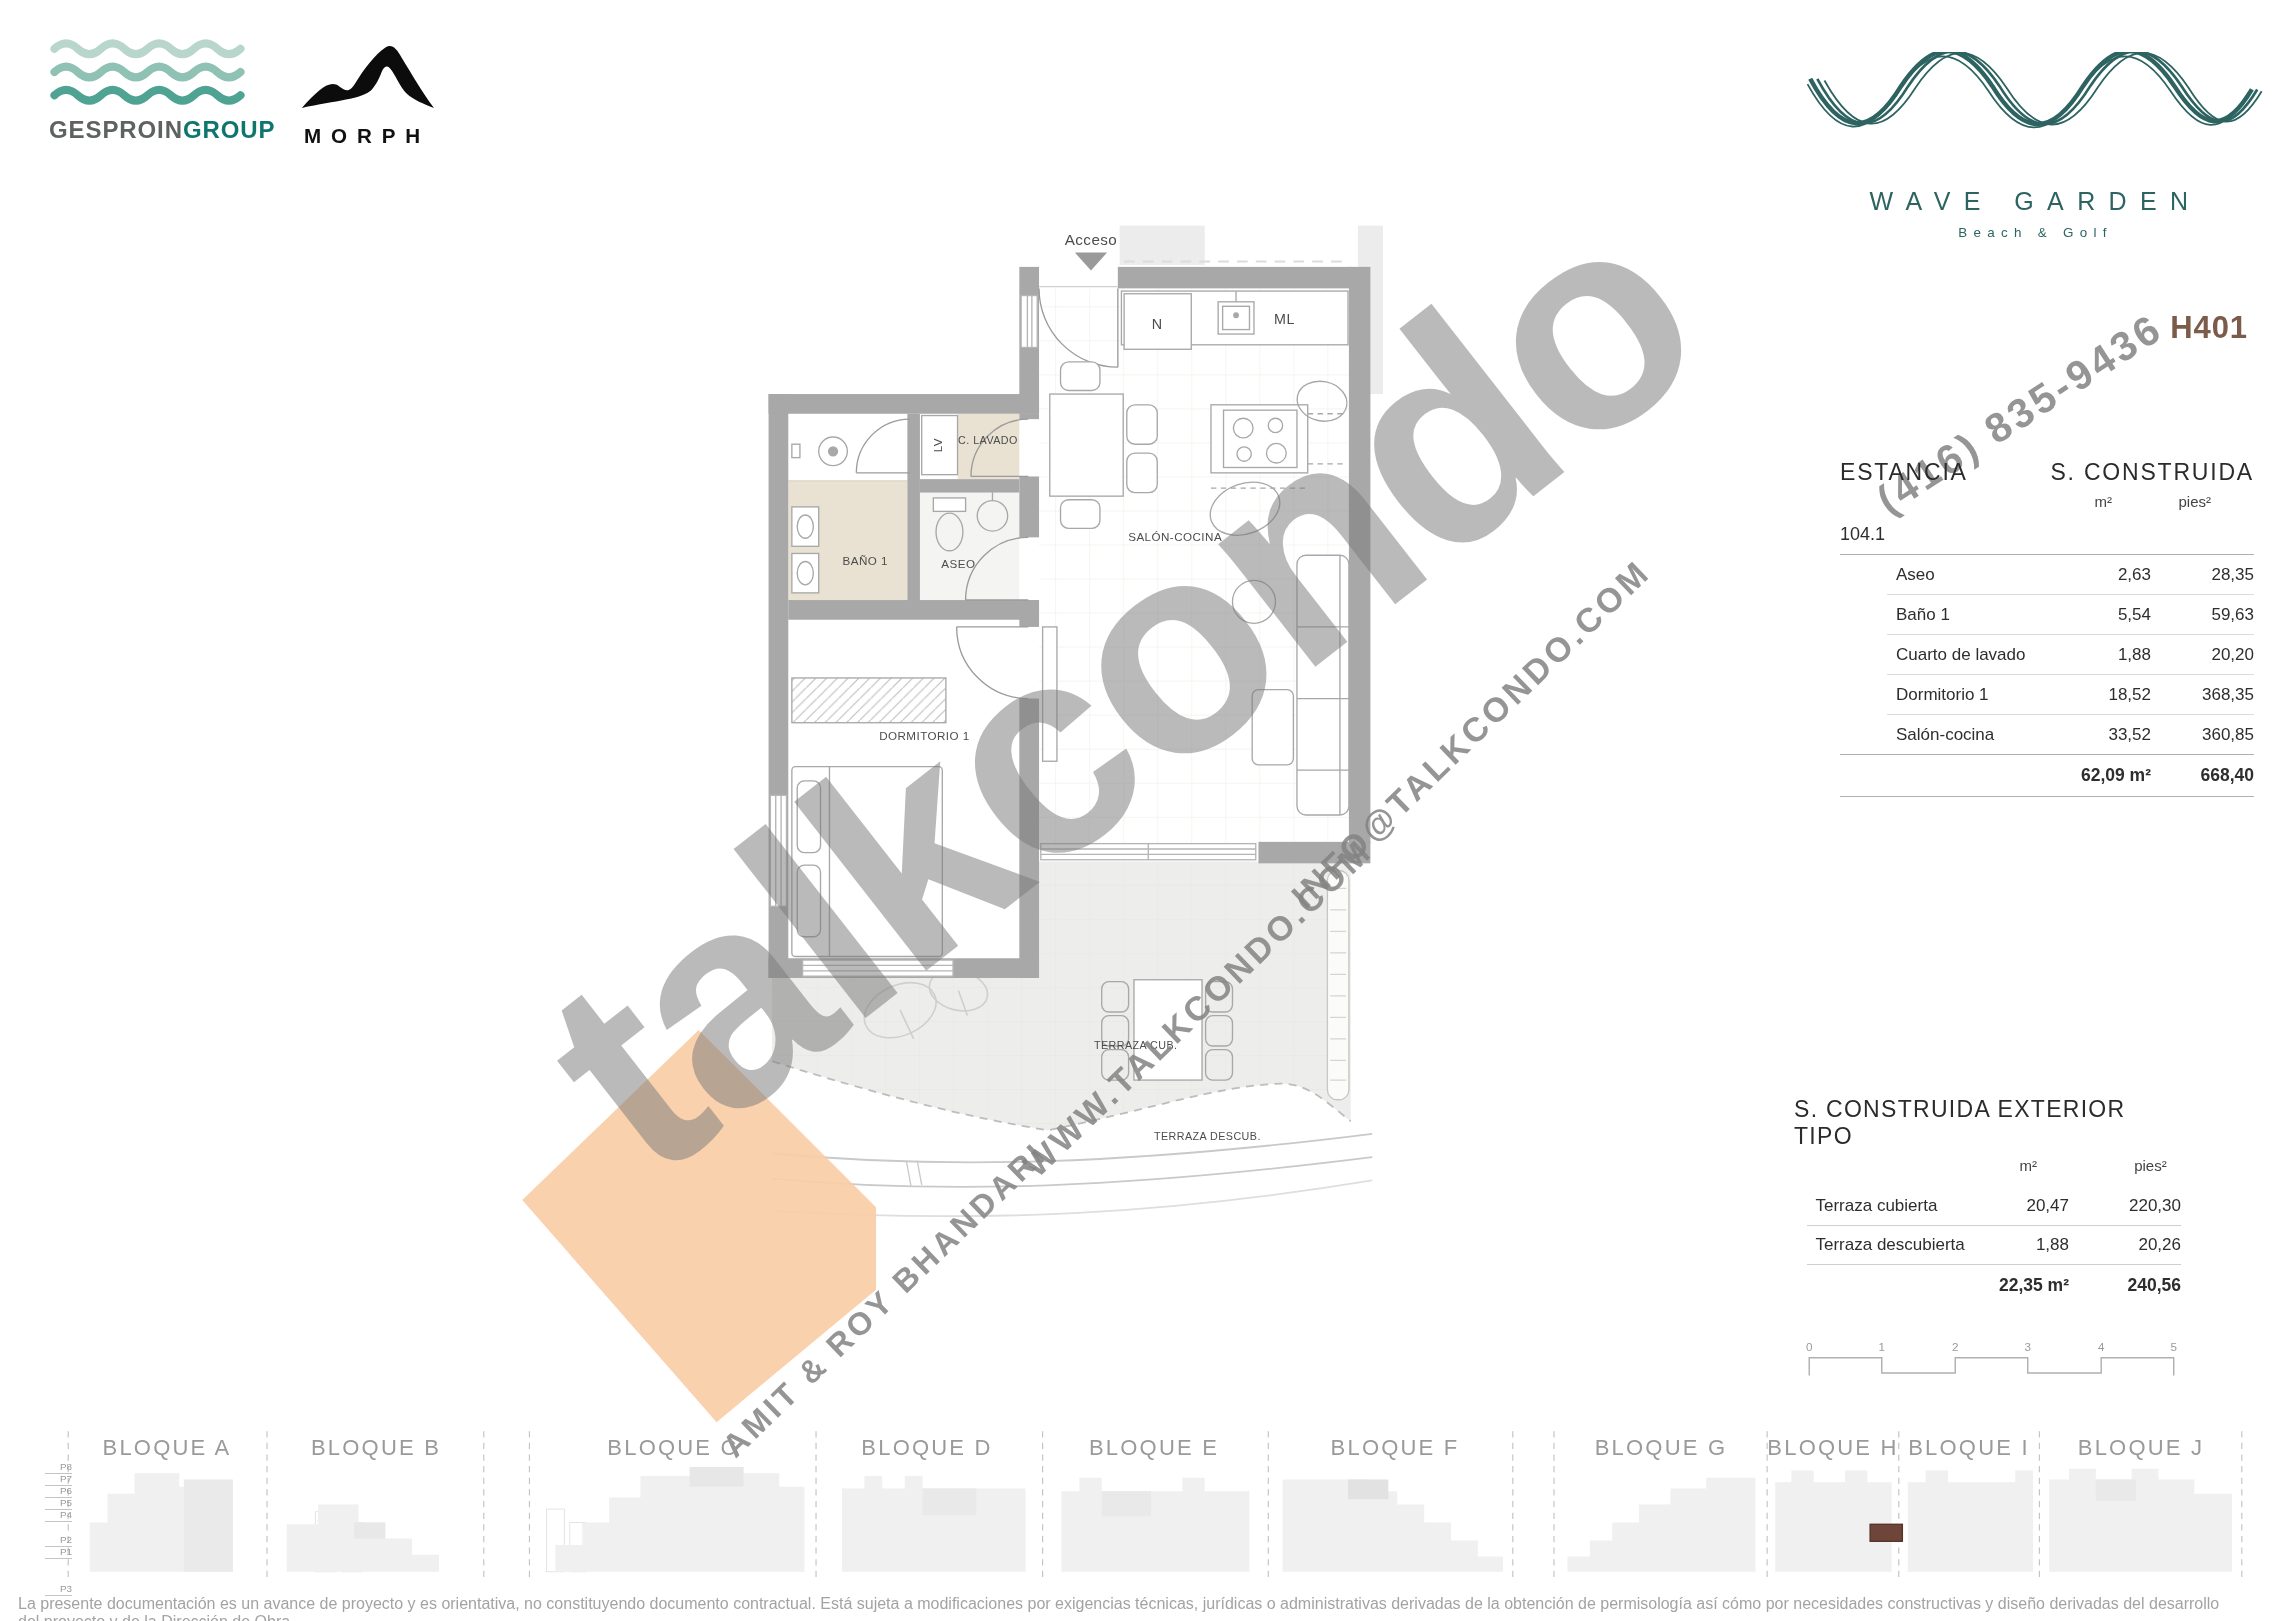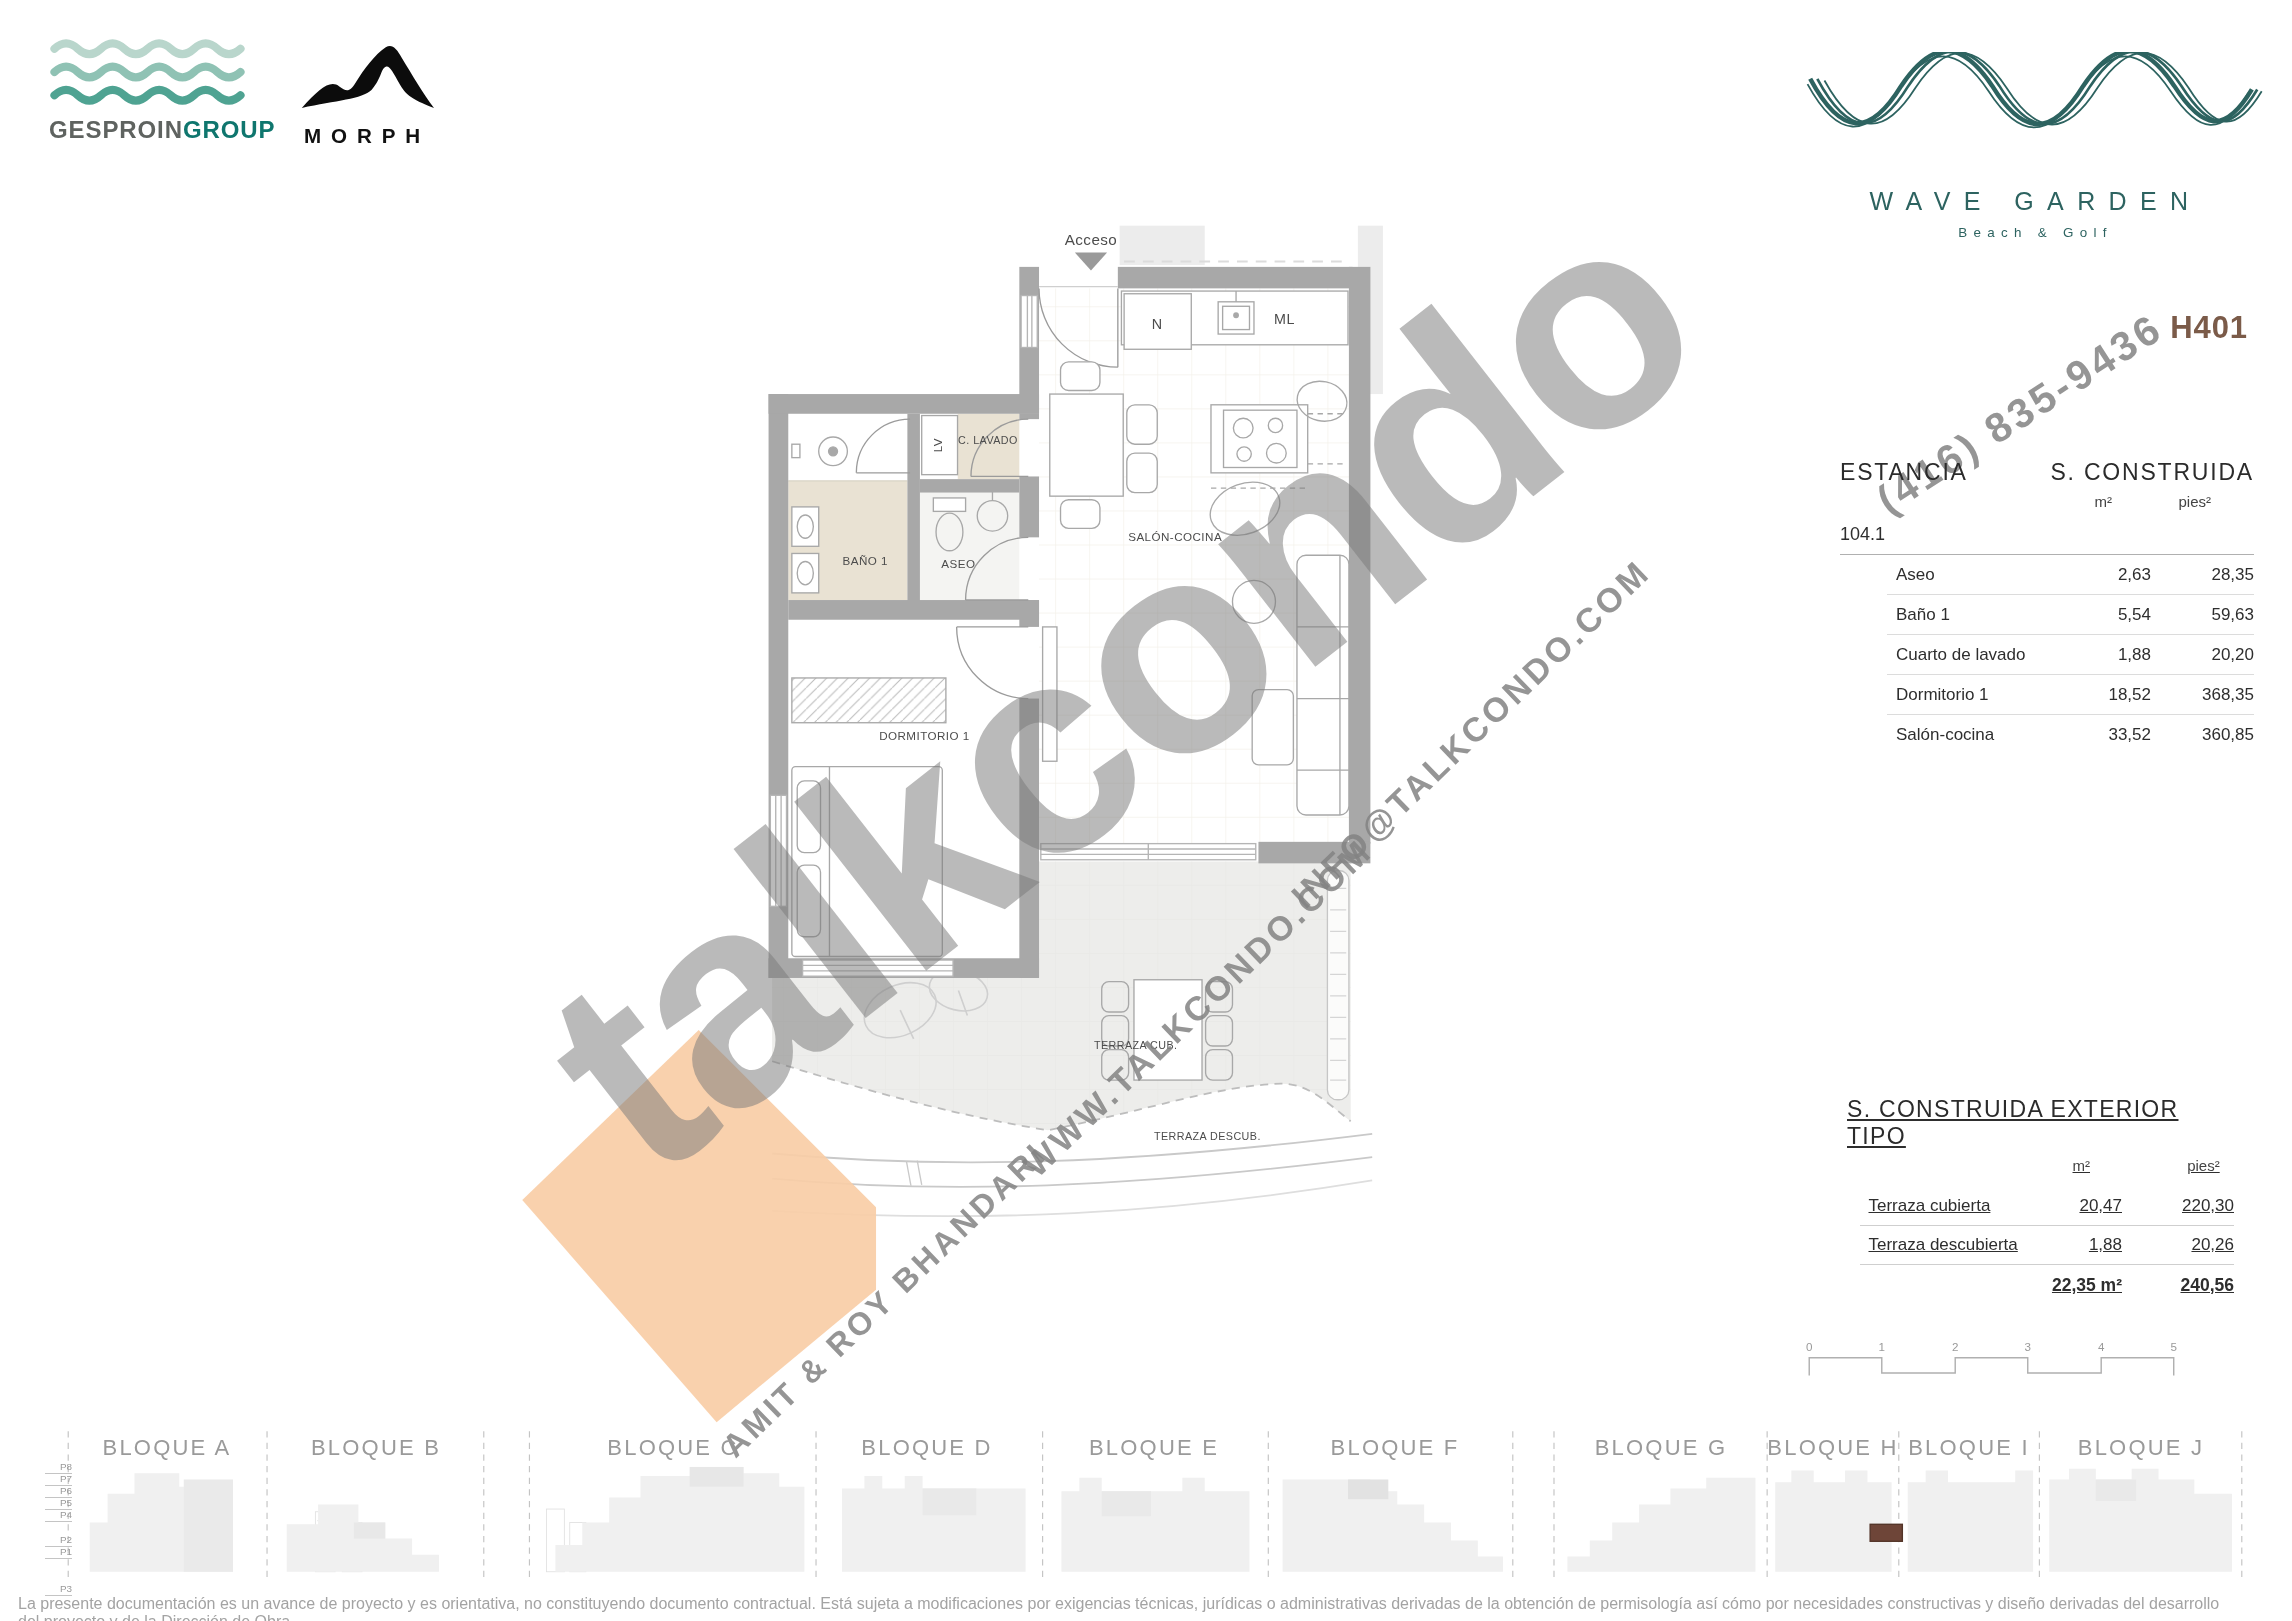--- a/index.html
+++ b/index.html
@@ -381,23 +381,28 @@
       <span class="name">Dormitorio 1</span>
       <span class="num">18,52</span>
       <span class="num">368,35</span>
     </div>
     <div class="trow">
       <span class="name">Salón-cocina</span>
       <span class="num">33,52</span>
       <span class="num">360,85</span>
     </div>
   </div>
-</div>
-
-<div class="tbl ext" style="left:1847px;top:1096px;width:387px;text-decoration:underline;">
+  <div class="ttotal">
+    <span></span>
+    <span class="num">62,09 m²</span>
+    <span class="num">668,40</span>
+  </div>
+</div>
+
+<div class="tbl ext" style="left:1794px;top:1096px;width:387px;">
   <div class="tbl-title">S. CONSTRUIDA EXTERIOR TIPO</div>
   <div class="units-row">
     <span></span>
     <span class="u1">m²</span>
     <span class="u2">pies²</span>
   </div>
   <div class="rows">
     <div class="trow">
       <span class="name">Terraza cubierta</span>
       <span class="num">20,47</span>

